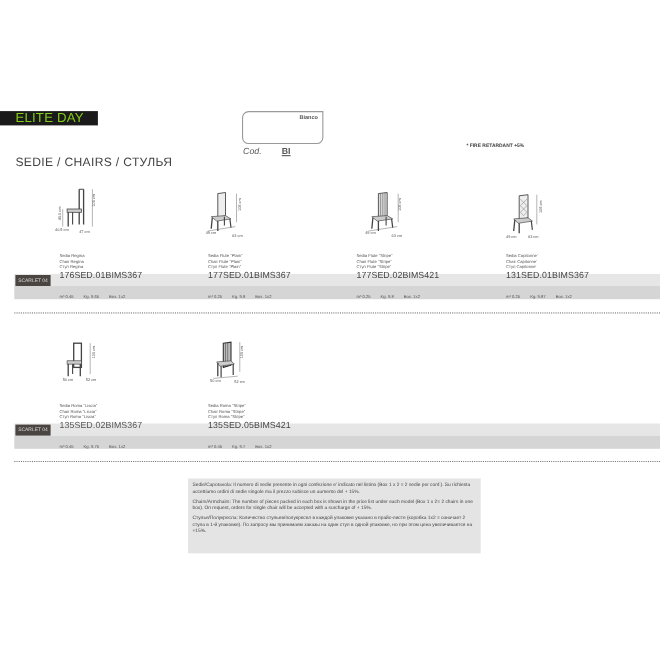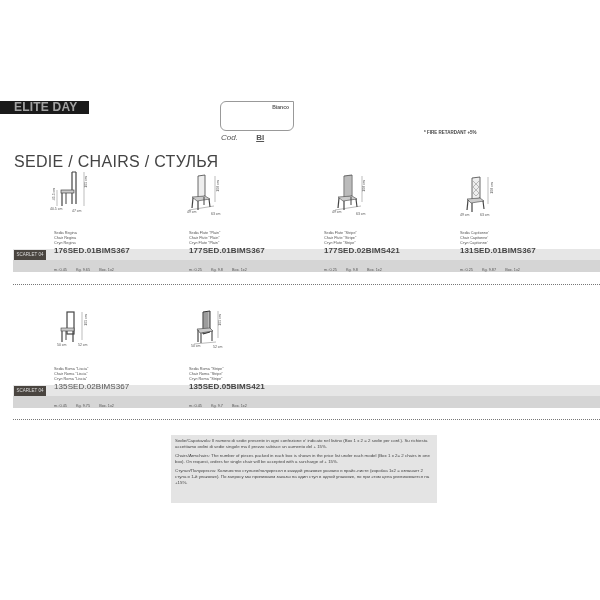--- a/index.html
+++ b/index.html
@@ -1,34 +1,34 @@
 <!DOCTYPE html>
 <html><head>
 <meta charset="utf-8">
 <style>
   html, body { margin:0; padding:0; background:#fff; }
   body { width:600px; height:600px; position:relative; overflow:hidden; font-family:"Liberation Sans", sans-serif; color:#333; }
   .brand-bar { position:absolute; left:0; top:101px; width:89px; height:13px; background:#1a1a1a; }
-  .brand-bar span { position:absolute; left:14px; top:0; color:#a3a3a3; font-size:12px; font-weight:bold; line-height:13px; letter-spacing:0.2px; }
+  .brand-bar span { position:absolute; left:14px; top:0; color:#84cc16; font-size:12px; font-weight:normal; line-height:13px; letter-spacing:0.2px; }
   .swatch { position:absolute; left:220px; top:101px; width:74px; height:30px; border:1px solid #999; border-radius:6px 0 6px 6px; box-sizing:border-box; background:#fff; }
   .swatch-name { position:absolute; right:4px; top:2px; font-size:5px; font-weight:bold; color:#555; }
   .cod { position:absolute; left:221px; top:133px; font-size:8px; color:#555; }
   .cod i { font-style:italic; }
   .cod b { text-decoration:underline; font-weight:bold;padding-left:16px; }
   .fire { position:absolute; left:424px; top:130px; font-size:4.5px; font-weight:bold; color:#444; }
-  .section-title { position:absolute; left:14px; top:153px; font-size:16px; color:#444; letter-spacing:0.3px; }
+  .section-title { position:absolute; left:14px; top:142px; font-size:11px; color:#444; letter-spacing:0.3px; }
 
   .row-band { position:absolute; left:13px; width:587px; height:11px; background:#e6e6e6; }
   .row-band2 { position:absolute; left:13px; width:587px; height:12px; background:#d5d5d5; }
   .dotline { position:absolute; left:13px; width:587px; height:0; border-top:1px dotted #777; }
   .tag { position:absolute; left:14px; width:32px; height:10px; background:#4a4540; color:#ddd; font-size:4.5px; line-height:10px; text-align:center; }
 
   .item { position:absolute; width:140px; }
   .item .desc { position:absolute; left:0; top:0; font-size:3.8px; line-height:5px; color:#555; white-space:nowrap; }
-  .item .code { position:absolute; left:0; top:15px; font-size:8px; font-weight:bold; color:#444; white-space:nowrap; letter-spacing:0.1px; }
+  .item .code { position:absolute; left:0; top:15px; font-size:8px; font-weight:normal; color:#444; white-space:nowrap; letter-spacing:0.1px; }
   .item .specs { position:absolute; left:0; top:37px; font-size:3.8px; color:#555; white-space:nowrap; }
   .item .specs span { margin-right:8px; }
 
   .chair { position:absolute; }
   .chair svg { display:block; }
   .dimlbl { position:absolute; font-size:3.5px; color:#555; white-space:nowrap; }
 
   .note { position:absolute; left:171px; top:435px; width:266px; height:68px; background:#e4e4e4; padding:3px 4px; box-sizing:border-box; }
   .note p { margin:0 0 4px 0; font-size:4.4px; line-height:5.6px; color:#444; }
 </style>

